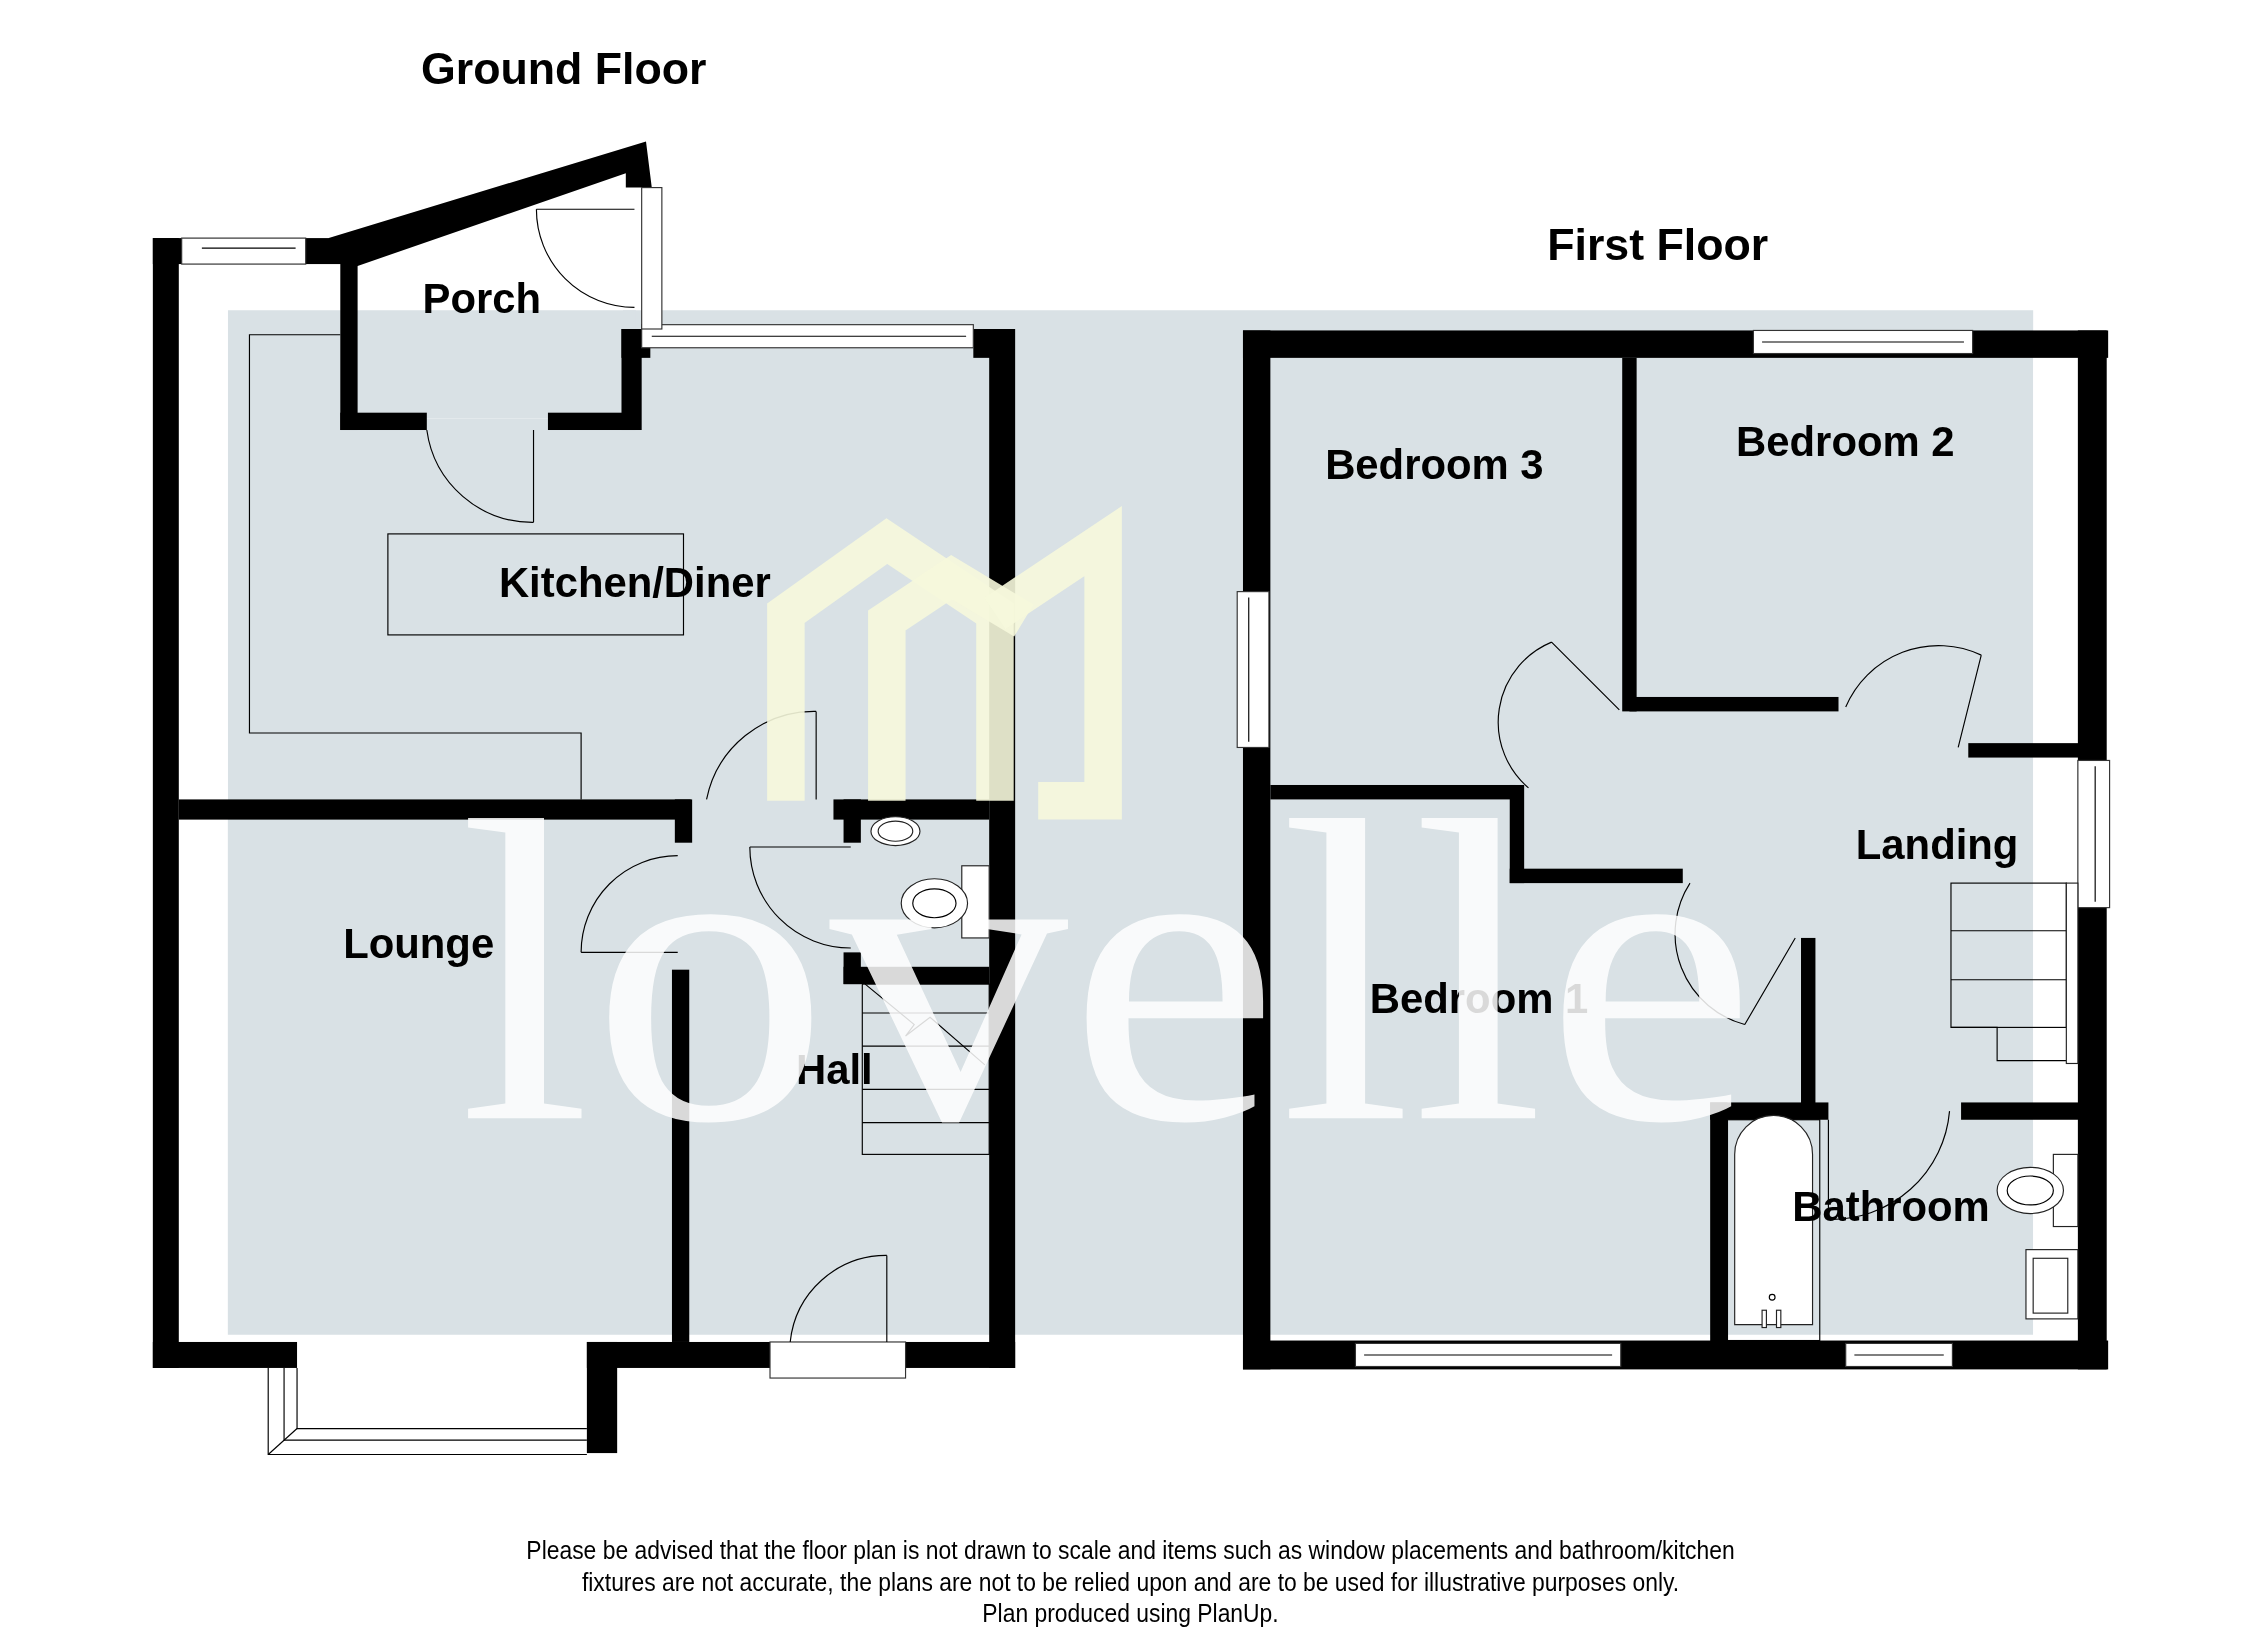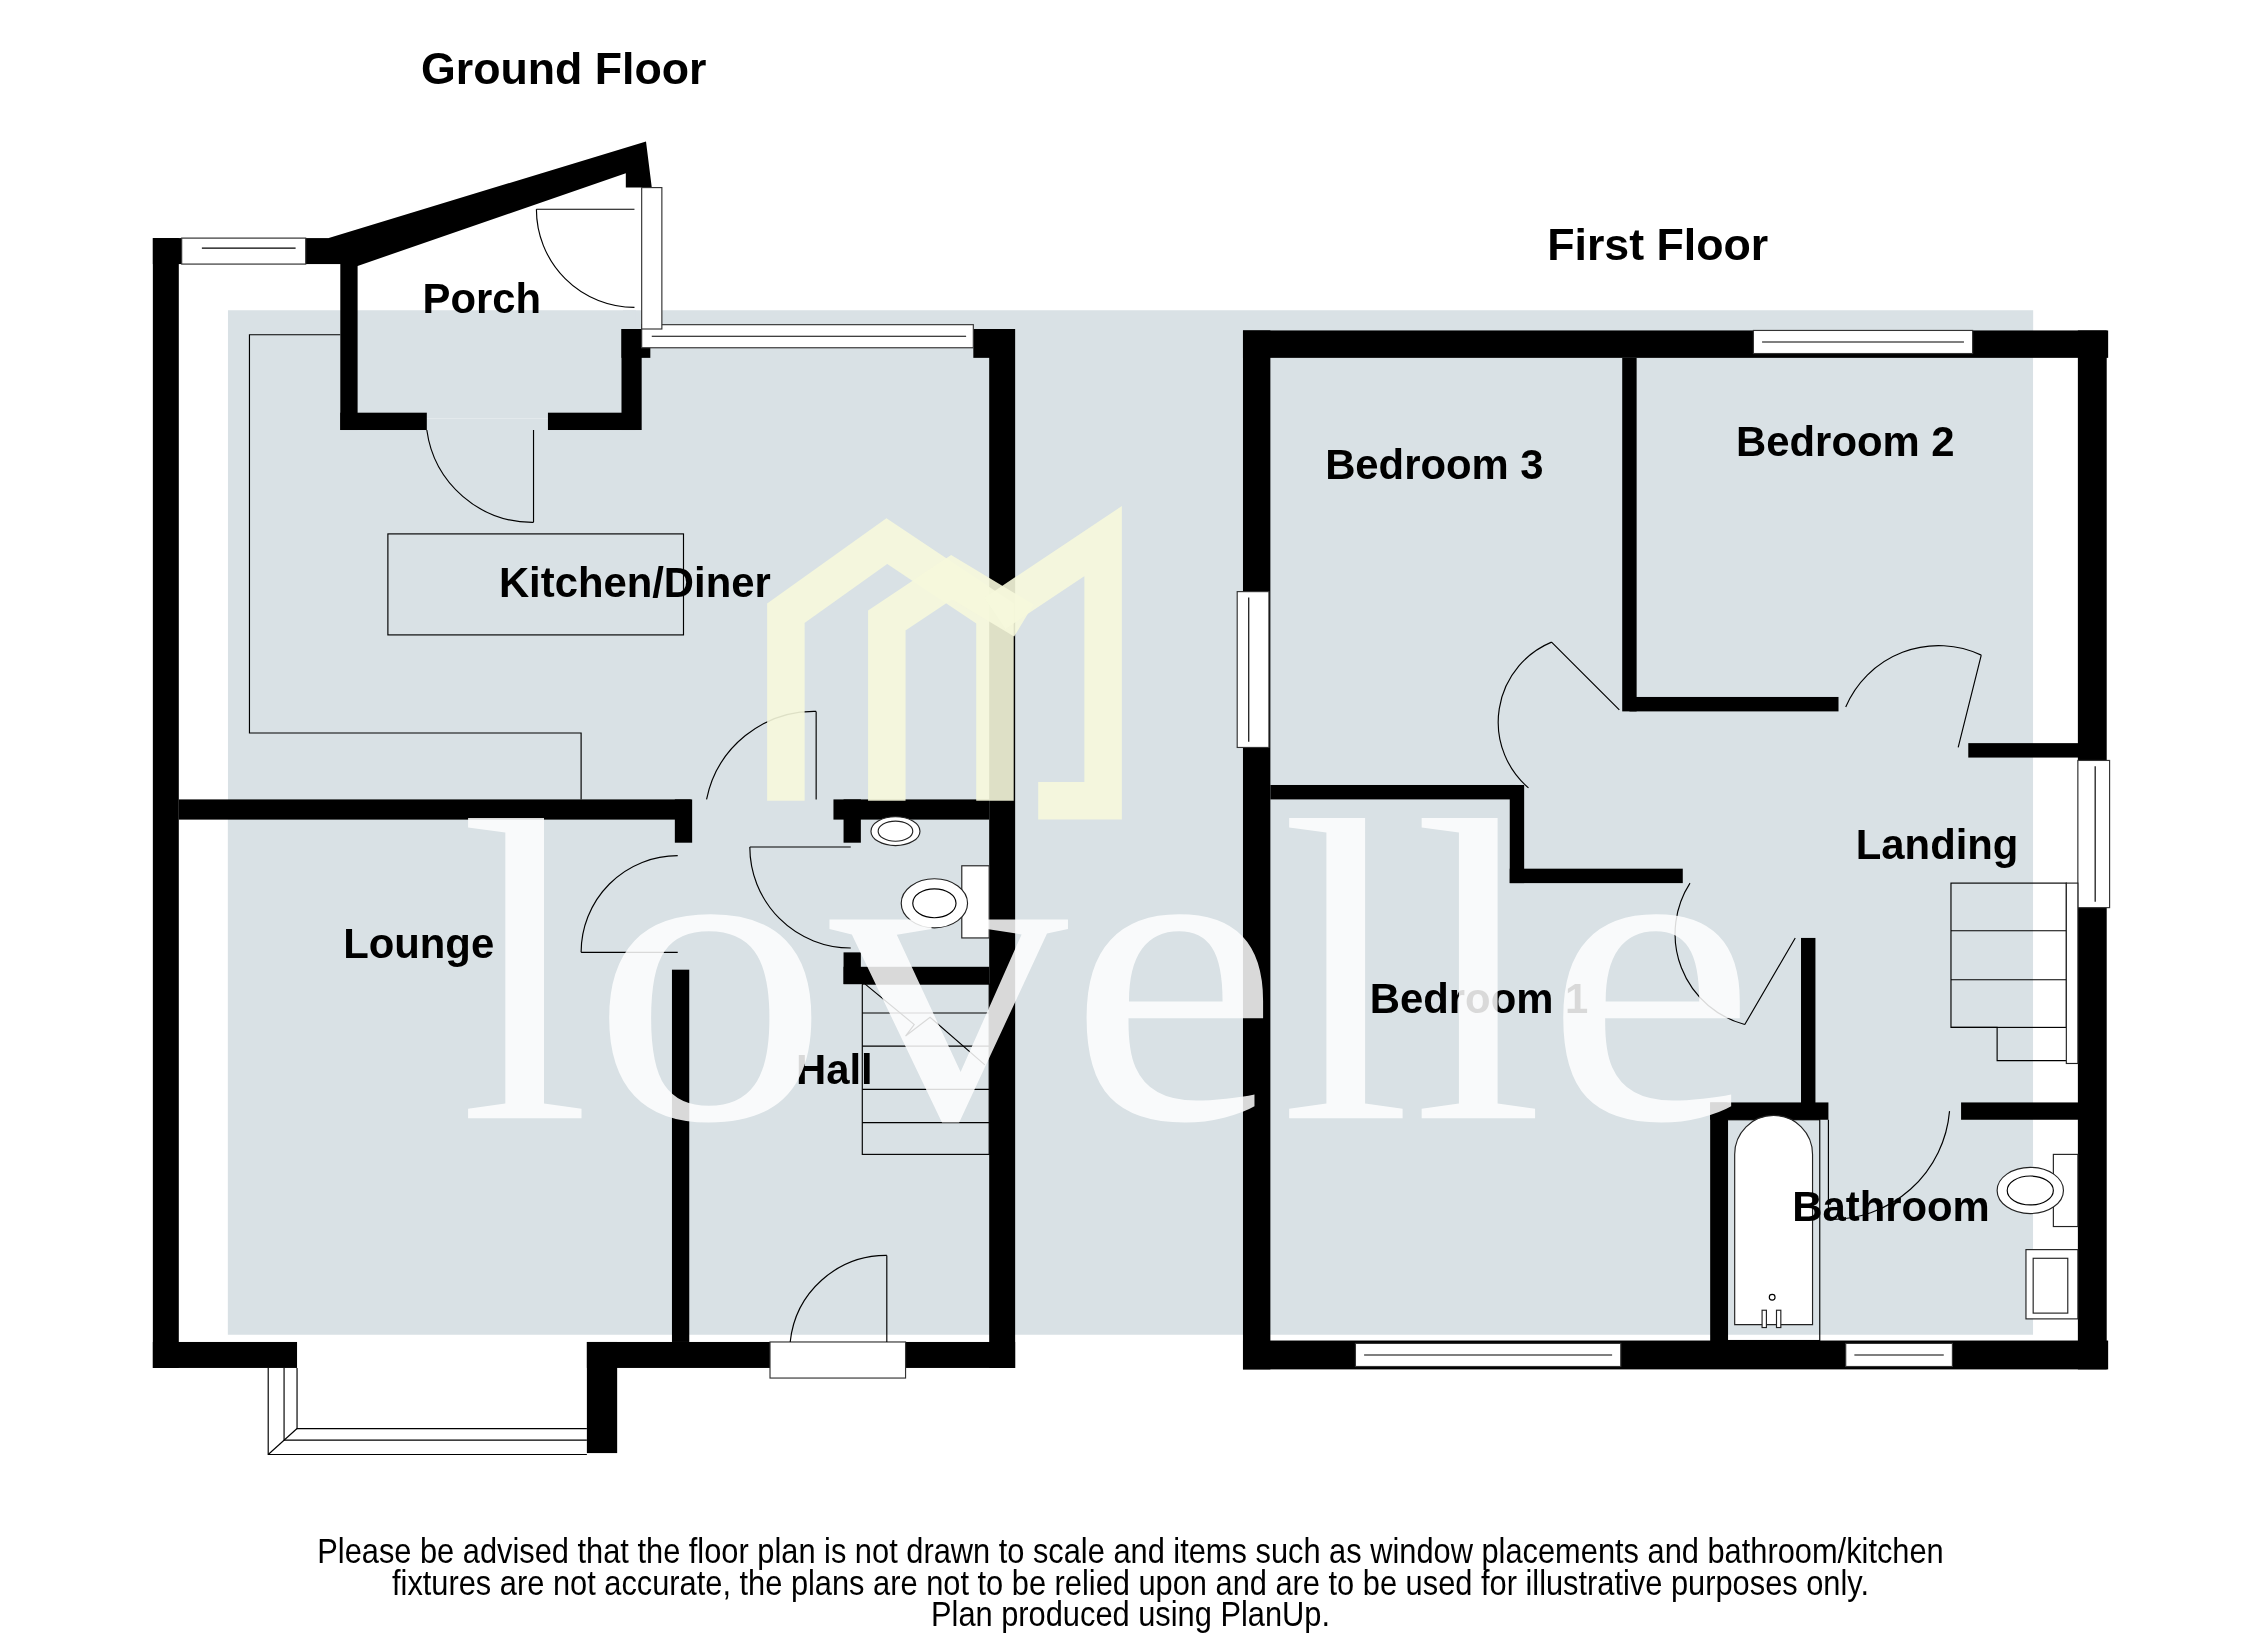--- a/index.html
+++ b/index.html
@@ -8,21 +8,21 @@
   .wall { fill:#000000; }
   .room-fill { fill:#d9e1e5; }
   .thin { fill:none; stroke:#000; stroke-width:0.8; }
   .win { fill:#ffffff; stroke:#333; stroke-width:0.8; }
   .fixture { fill:#ffffff; stroke:#222; stroke-width:0.8; }
   .floor-title { font-family:"Liberation Sans", sans-serif; font-weight:bold; font-size:31px; fill:#000; }
   .room-label { font-family:"Liberation Sans", sans-serif; font-weight:bold; font-size:29px; fill:#000; }
   .wm-text { font-family:"Liberation Serif", serif; font-size:300px; fill:#ffffff; opacity:0.85; }
   .wm-logo { fill:none; stroke:#f6f8dc; stroke-width:26; opacity:0.9; }
   .disclaimer { position:absolute; left:0; width:2261px; top:1535px; text-align:center;
-    font-family:"Liberation Sans", sans-serif; font-size:35px; line-height:31.5px; color:#000; }
+    font-family:"Liberation Sans", sans-serif; font-size:26px; line-height:31.5px; color:#000; }
   .disclaimer div { transform:scaleX(0.88); }
 </style>
 </head>
 <body>
 
 <svg id="plan" viewBox="0 0 1568 1140" preserveAspectRatio="none" xmlns="http://www.w3.org/2000/svg">
 
   <rect class="room-fill" x="158" y="215" width="1252" height="710"></rect>
 
   <g>

